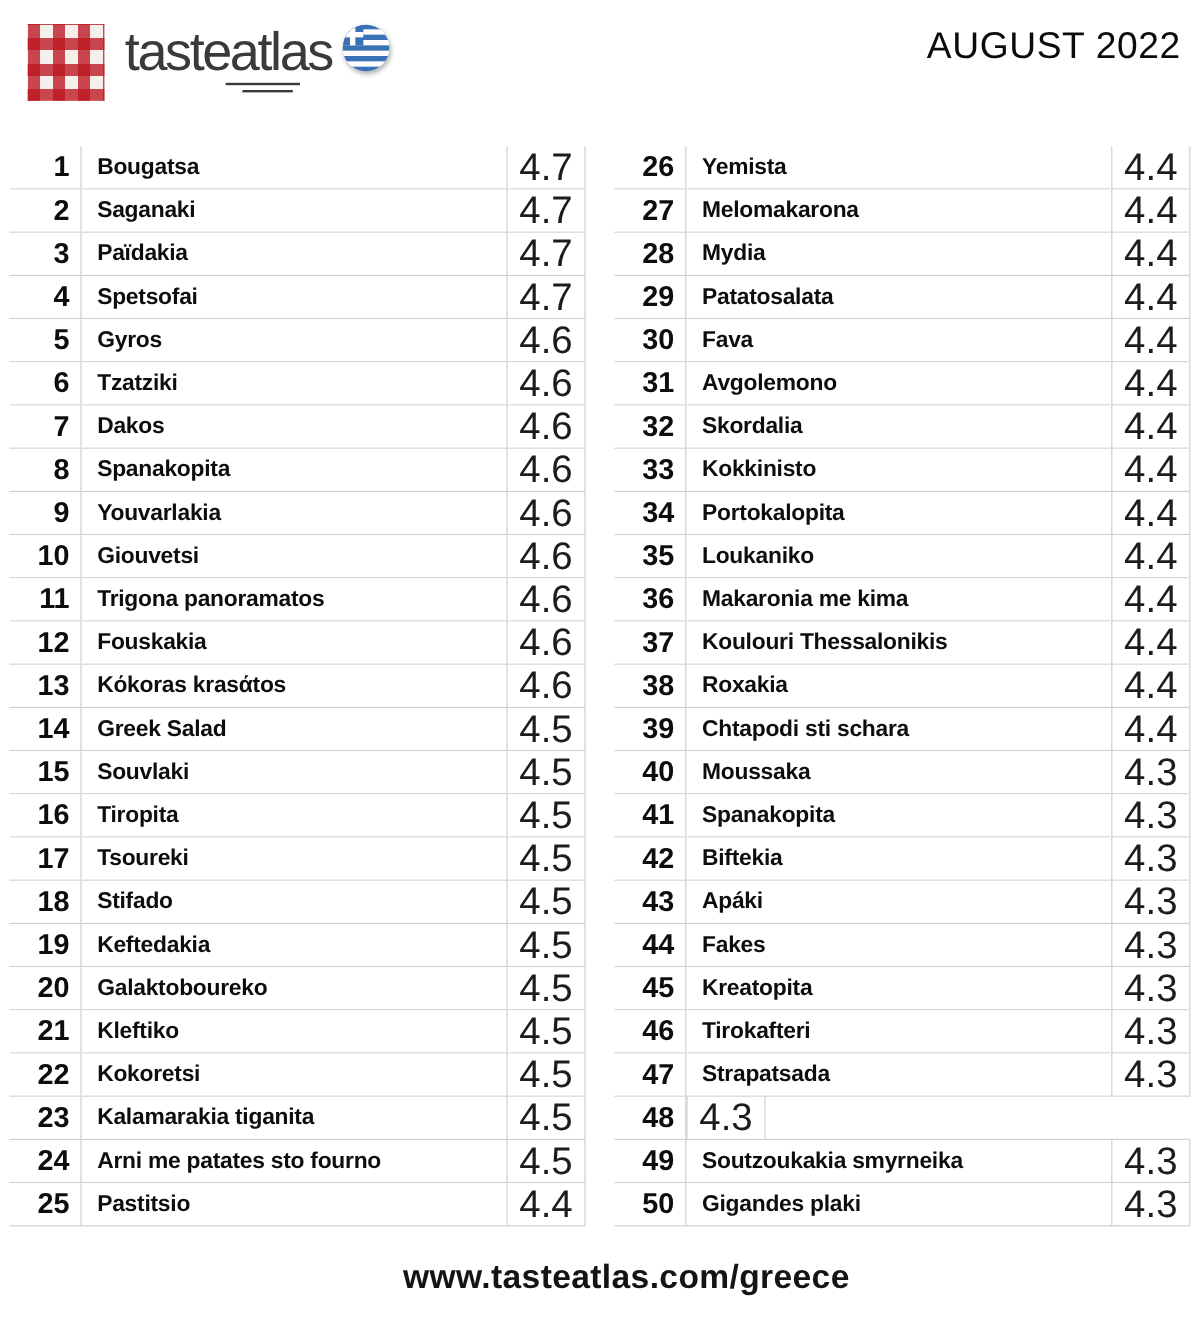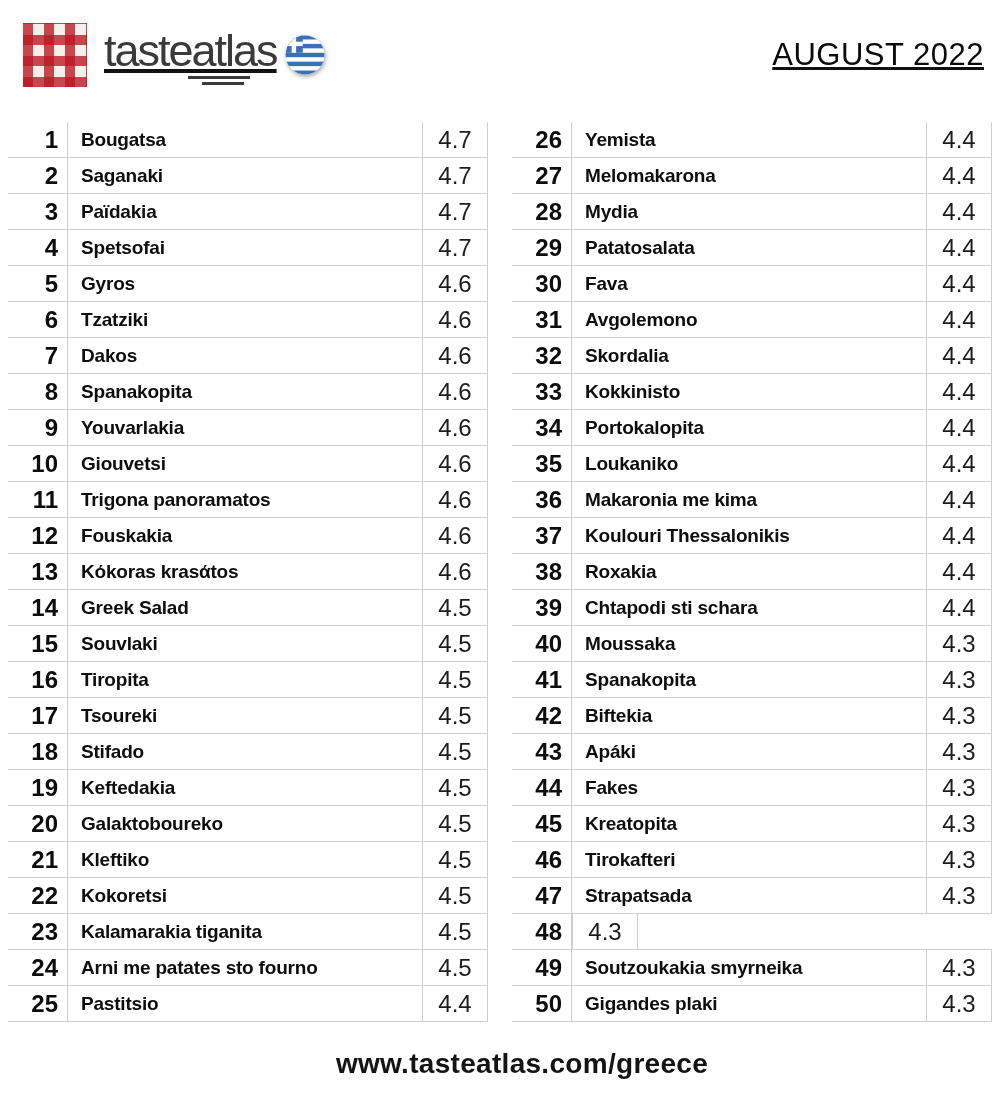--- a/index.html
+++ b/index.html
@@ -7,24 +7,23 @@
     position:relative;
     width:1000px; height:1100px;
     background:#ffffff;
     overflow:hidden;
     font-family:"Liberation Sans","DejaVu Sans",sans-serif;
     color:#111;
   }
 
   
   .header {
-    display:flex; align-items:center;
+    display:flex; align-items:flex-start;
     padding:20px 12px 0 23px;
     height:70px;
-    text-decoration:underline;
   }
   .gingham {
     width:64px; height:64px; flex:none;
     background:
       repeating-linear-gradient(90deg, rgba(188,22,33,0.78) 0 10px, rgba(188,22,33,0) 10px 21px),
       repeating-linear-gradient(0deg, rgba(188,22,33,0.78) 0 10px, rgba(188,22,33,0) 10px 21px),
       #f5efec;
   }
   .logo-text {
     position:relative;
@@ -84,21 +83,21 @@
     display:flex; align-items:center;
     padding-left:13px;
     font-weight:bold; font-size:19px;
     letter-spacing:-0.2px;
     white-space:nowrap; overflow:hidden;
     color:#0d0d0d;
   }
   .rating {
     width:64px; flex:none;
     display:flex; align-items:center; justify-content:center;
-    font-size:24px; color:#1c1c1c;
+    font-size:32px; color:#1c1c1c;
     border-left:1px solid #cfcfcf;
     border-right:1px solid #cfcfcf;
   }
 
   
   .footer {
     margin-top:26px;
     text-align:center;
     font-size:28px;
     font-weight:bold;

